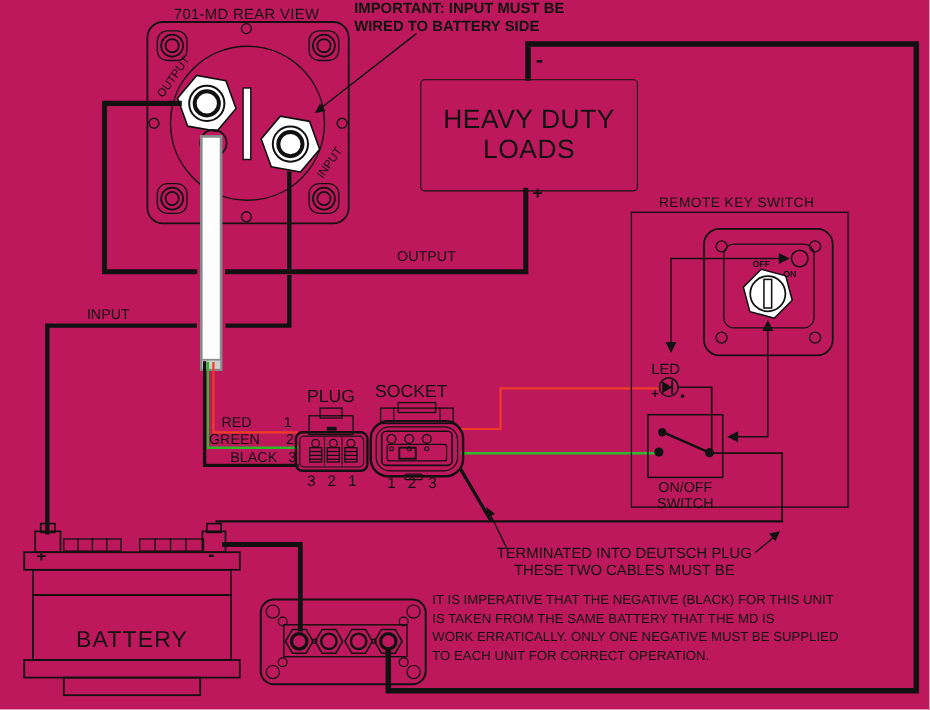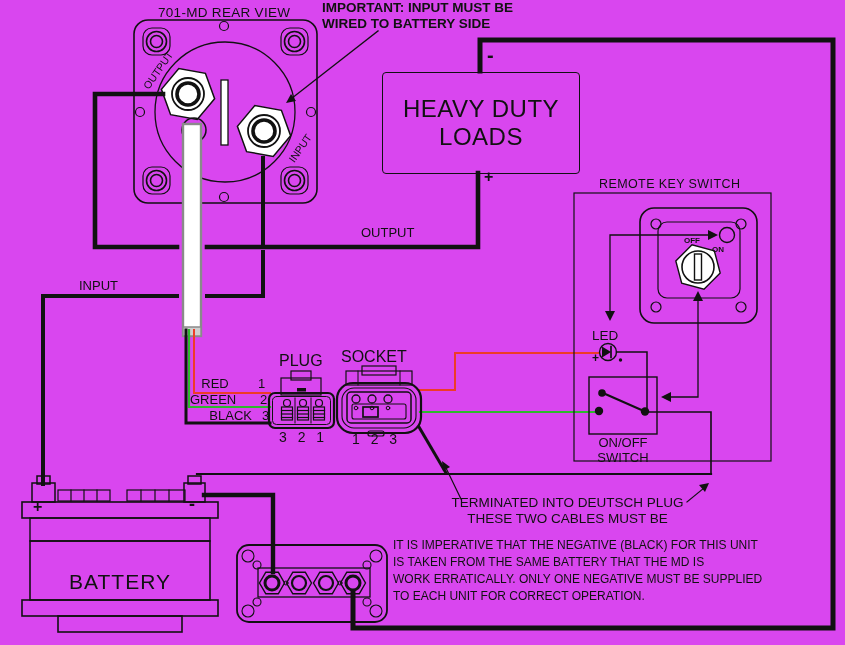--- a/index.html
+++ b/index.html
@@ -1,16 +1,16 @@
 <!DOCTYPE html>
 <html><head>
 <meta charset="utf-8">
 <style>
   html,body{margin:0;padding:0;background:#fff;}
-  #stage{position:relative;width:845px;height:645px;background:#d946ef;overflow:hidden;
+  #stage{position:relative;width:845px;height:645px;background:#be185d;overflow:hidden;
          font-family:"Liberation Sans",sans-serif;color:#111;}
   #linework{position:absolute;left:0;top:0;}
   .lbl{position:absolute;white-space:nowrap;color:#111;line-height:1.15;}
   .bold{font-weight:bold;}
   .ctr{text-align:center;}
   .rot{transform:rotate(-55deg);transform-origin:center center;text-align:center;}
   .loadsbox{position:absolute;left:382px;top:72px;width:196px;height:100px;
             border:1.6px solid #111;border-radius:4px;display:flex;flex-direction:column;
             justify-content:center;align-items:center;font-size:24px;letter-spacing:.5px;}
   .warn{position:absolute;left:393px;top:537px;width:452px;font-size:12px;line-height:16.9px;}

